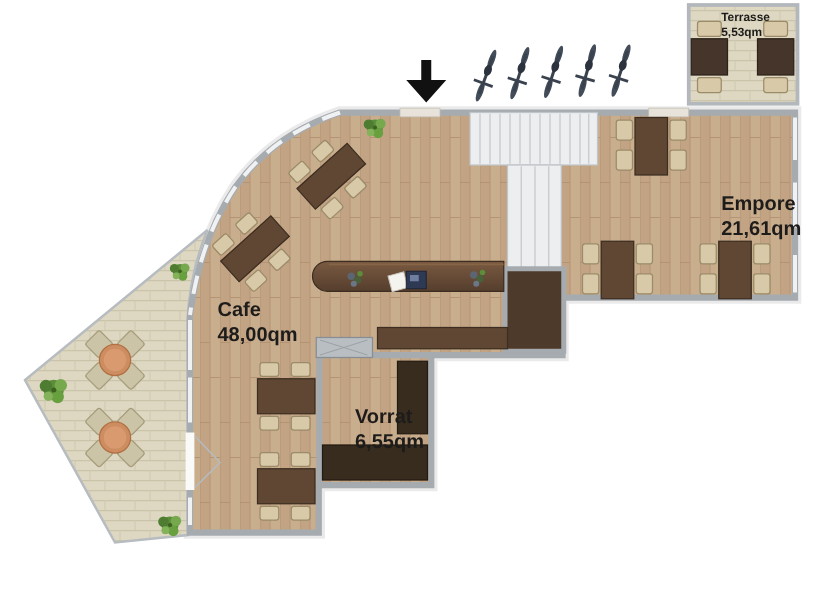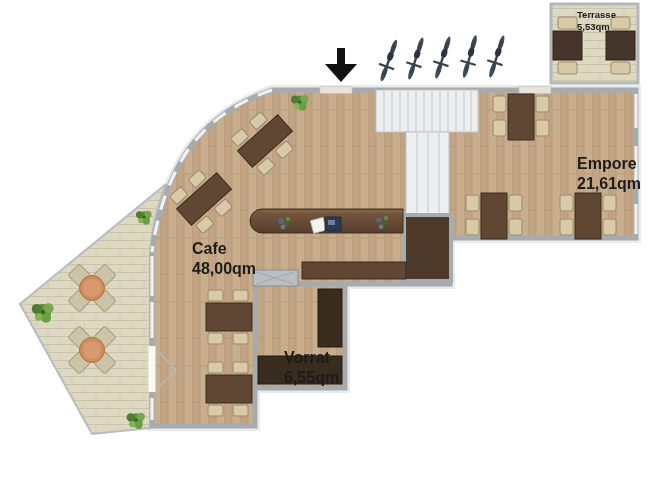--- a/index.html
+++ b/index.html
@@ -224,22 +224,22 @@
 </svg>
 
 <div class="room-label" style="left:577px;top:9px;font-size:9.5px;">
   <span>Terrasse</span>
   <span>5,53qm</span>
 </div>
 <div class="room-label" style="left:577px;top:154px;">
   <span>Empore</span>
   <span>21,61qm</span>
 </div>
-<div class="room-label" style="left:192px;top:239px;">
+<div class="room-label" style="left:174px;top:239px;">
   <span>Cafe</span>
   <span>48,00qm</span>
 </div>
-<div class="room-label" style="left:284px;top:324px;margin-top:24px;">
+<div class="room-label" style="left:284px;top:324px;">
   <span>Vorrat</span>
   <span>6,55qm</span>
 </div>
 
 </div>
 
 </body></html>

